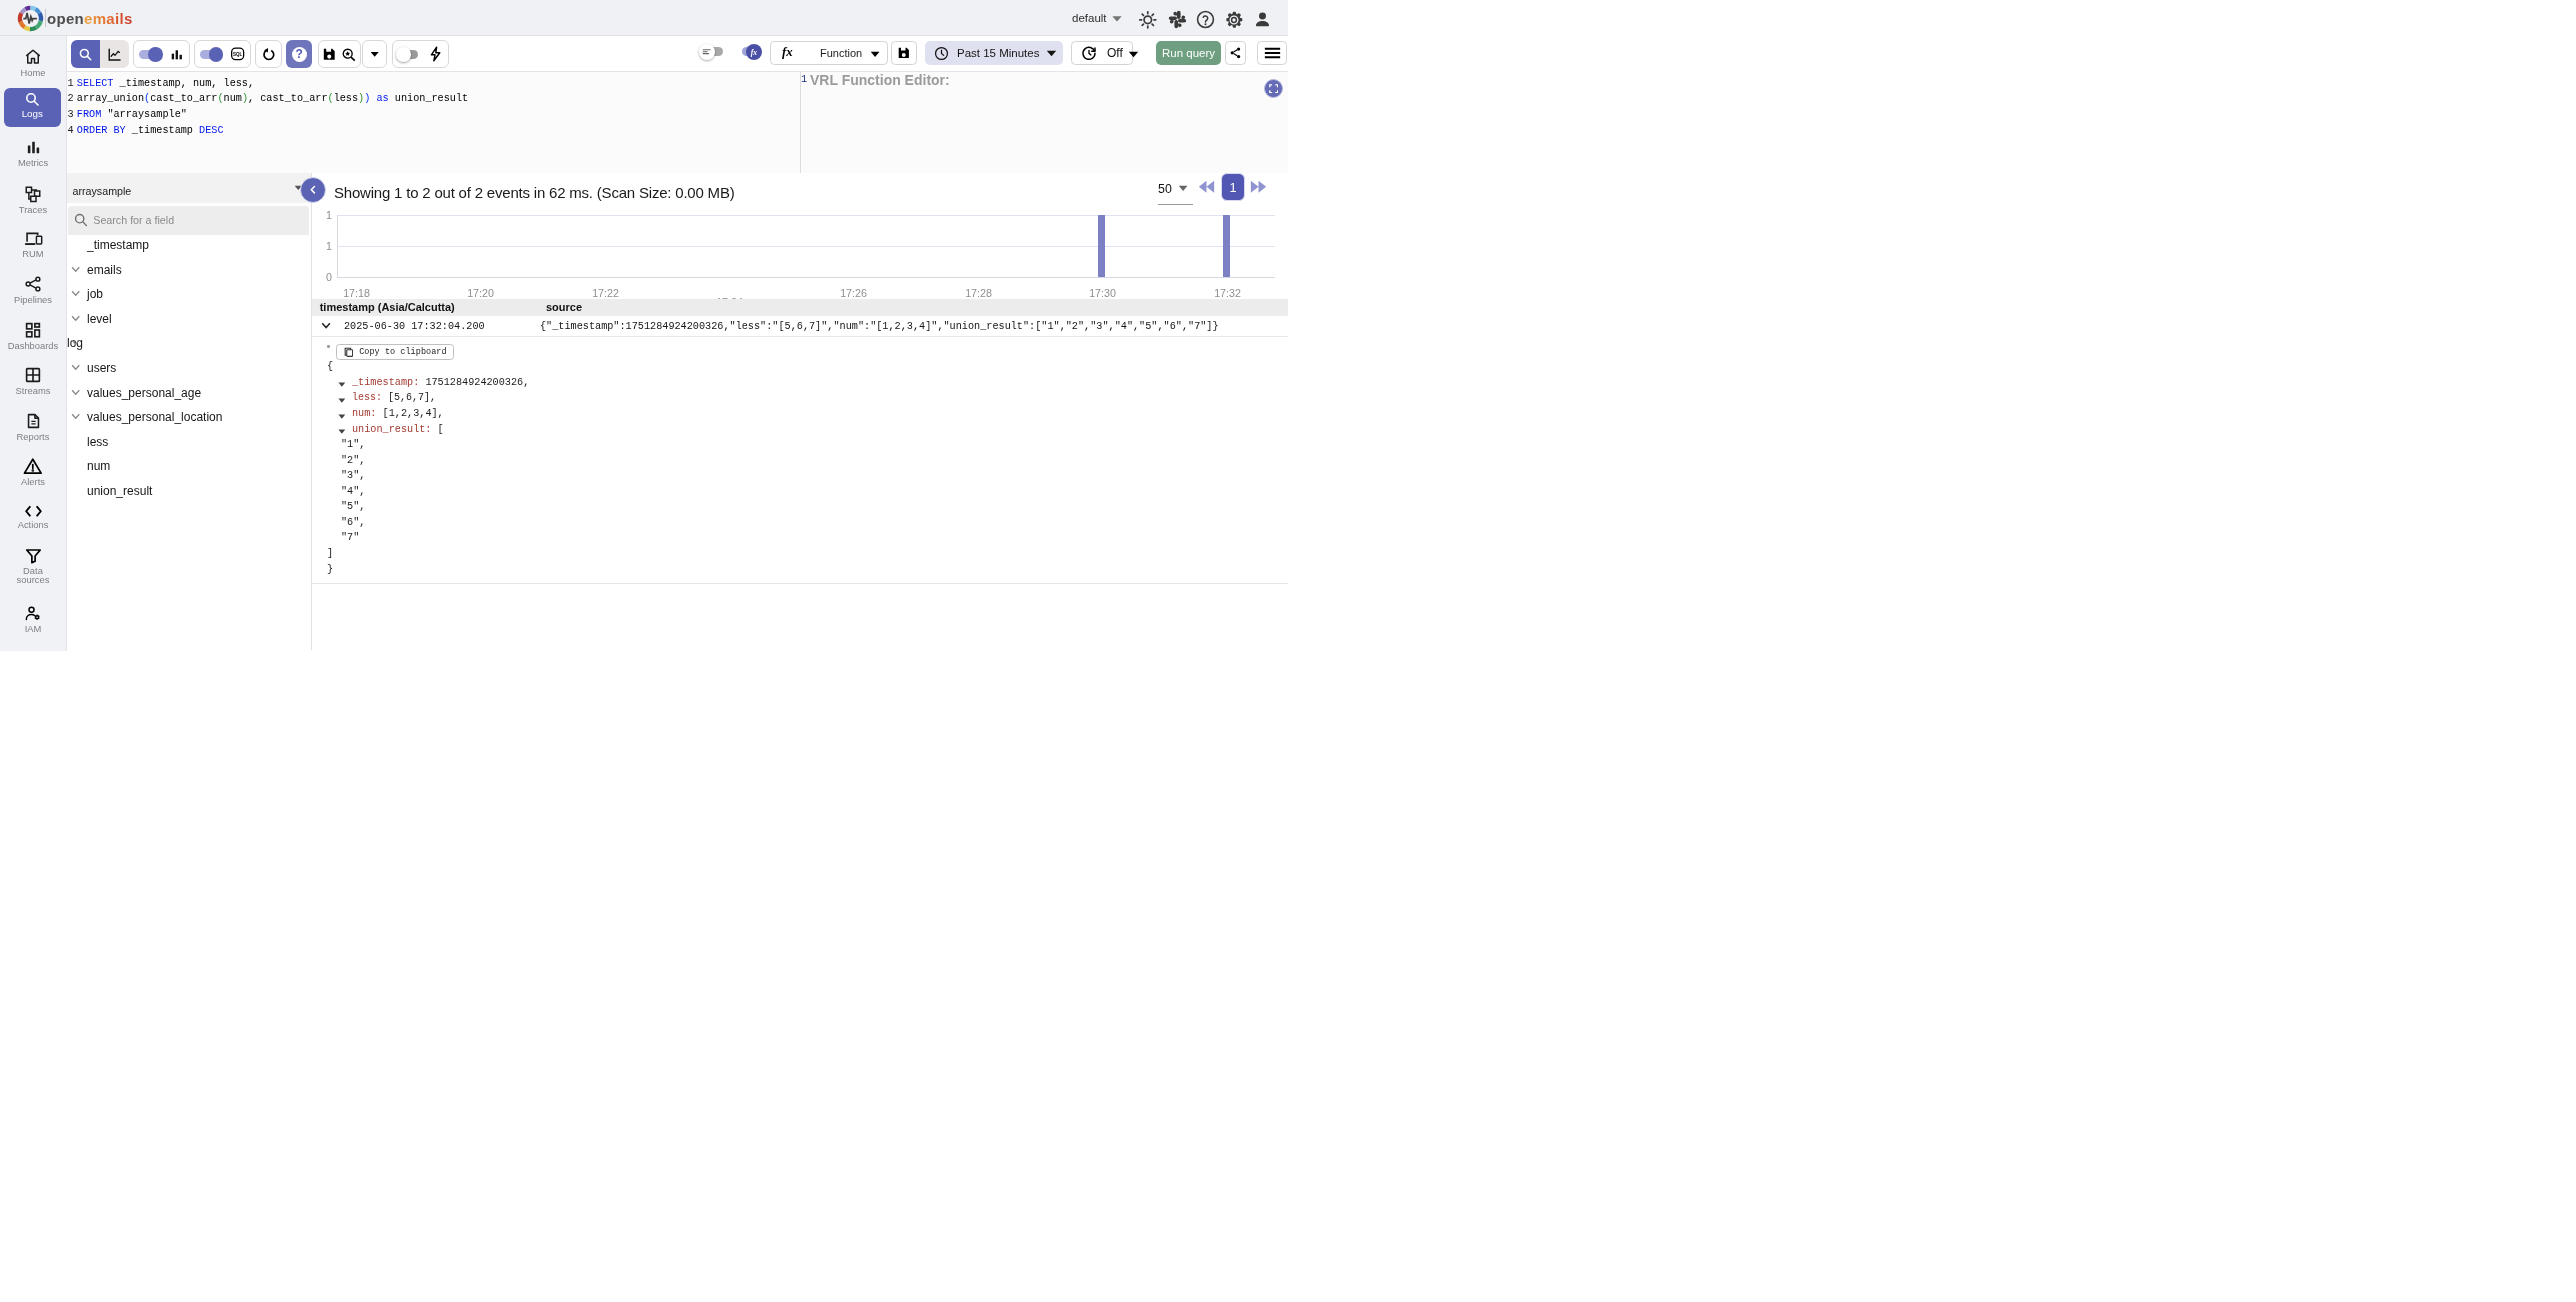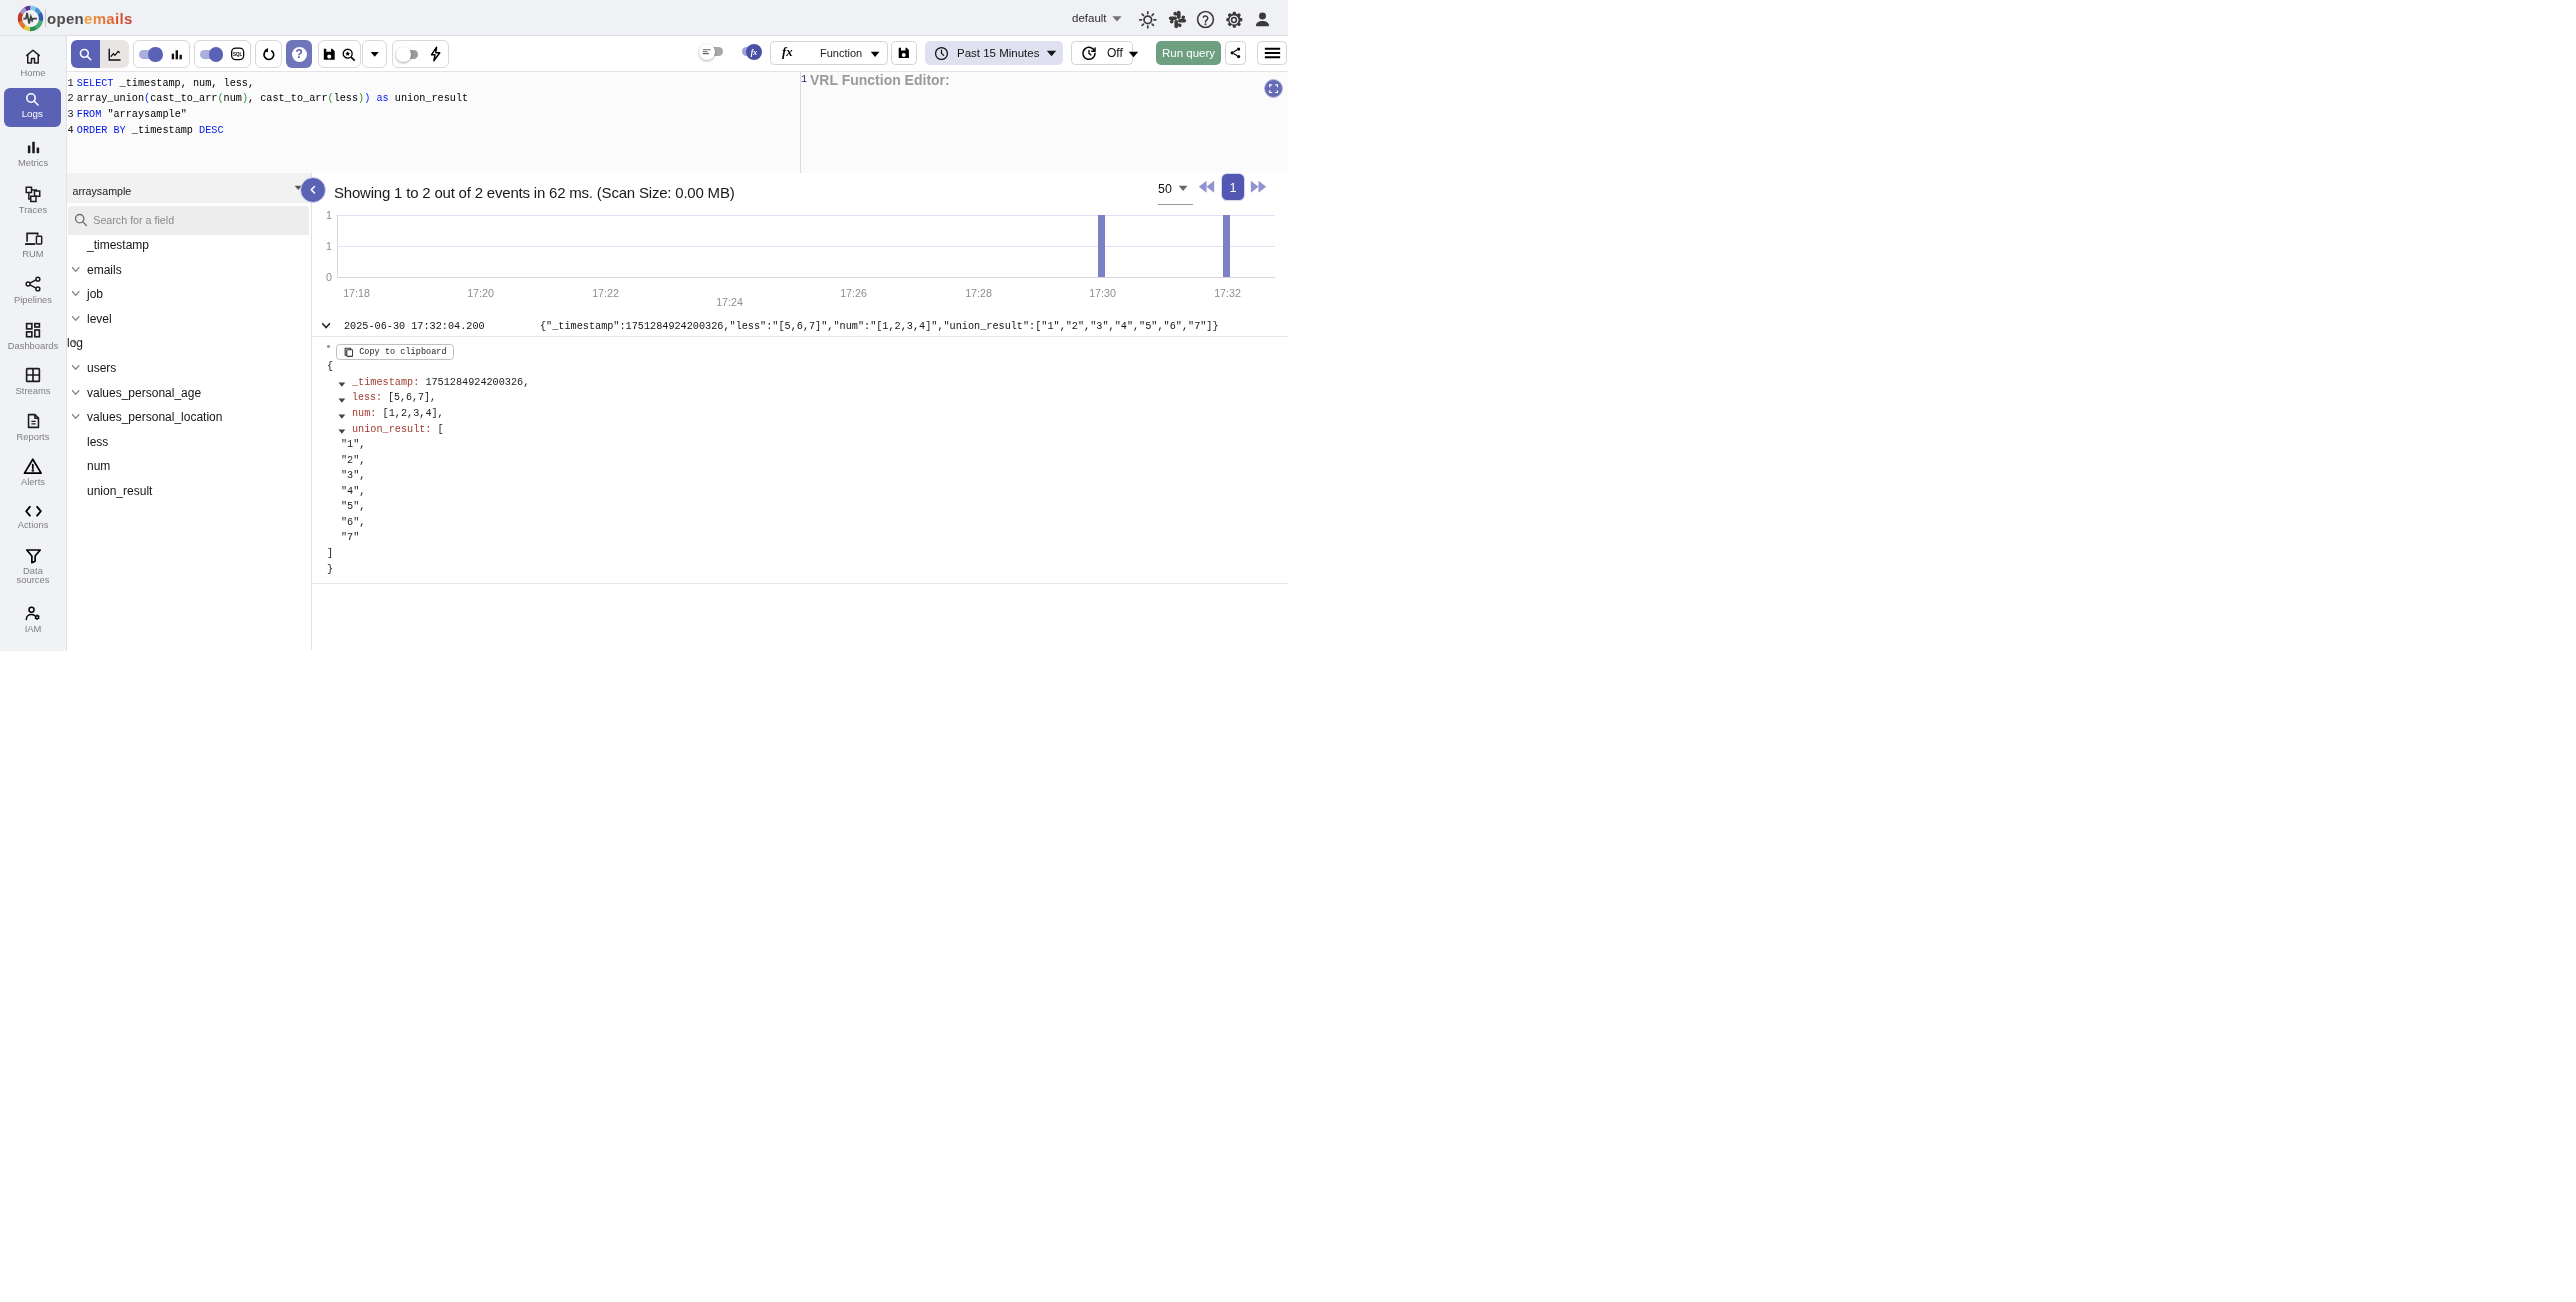--- a/index.html
+++ b/index.html
@@ -456,20 +456,24 @@
   <div class="abs" style="left:1223px;top:215px;width:7.2px;height:62px;background:#7b81c3"></div>
   <div class="abs" style="left:335px;top:287px;width:43px;text-align:center;font-size:10.7px;color:#8e8e8e">17:18</div>
   <div class="abs" style="left:459px;top:287px;width:43px;text-align:center;font-size:10.7px;color:#8e8e8e">17:20</div>
   <div class="abs" style="left:584px;top:287px;width:43px;text-align:center;font-size:10.7px;color:#8e8e8e">17:22</div>
   <div class="abs" style="left:708px;top:296px;width:43px;text-align:center;font-size:10.7px;color:#8e8e8e">17:24</div>
   <div class="abs" style="left:832px;top:287px;width:43px;text-align:center;font-size:10.7px;color:#8e8e8e">17:26</div>
   <div class="abs" style="left:957px;top:287px;width:43px;text-align:center;font-size:10.7px;color:#8e8e8e">17:28</div>
   <div class="abs" style="left:1081px;top:287px;width:43px;text-align:center;font-size:10.7px;color:#8e8e8e">17:30</div>
   <div class="abs" style="left:1206px;top:287px;width:43px;text-align:center;font-size:10.7px;color:#8e8e8e">17:32</div>
 
+  <div id="thead">
+    <span class="abs" style="left:7.7px;top:1.7px">timestamp (Asia/Calcutta)</span>
+    <span class="abs" style="left:234px;top:1.7px">source</span>
+  </div>
   <svg class="abs" style="left:321px;top:322px" width="10.2" height="6.8" viewBox="0 0 12 8" fill="none" stroke="#222" stroke-width="1.8">
       <path d="M1.5 1.5 6 6.5 10.5 1.5"></path>
     </svg>
   <div class="mono abs" style="left:344px;top:321px;font-size:10.2px;color:#141414">2025-06-30 17:32:04.200</div>
   <div class="mono abs" style="left:540px;top:321px;font-size:10.2px;color:#141414;width:746px;overflow:hidden;white-space:pre">{"_timestamp":1751284924200326,"less":"[5,6,7]","num":"[1,2,3,4]","union_result":["1","2","3","4","5","6","7"]}</div>
   <div class="abs" style="left:312px;top:336px;width:976px;height:0.9px;background:#e8e8e8"></div>
 
   <div class="abs" style="left:327px;top:345px;width:2.6px;height:2.6px;border-radius:50%;background:#999"></div>
   <div class="abs" style="left:336px;top:344px;height:16px;border:0.9px solid #c0c0c0;border-radius:3.4px;background:#fff;display:flex;align-items:center;padding:0 6.8px;white-space:nowrap">
     <svg width="9.4" height="10.2" viewBox="0 0 12 13" fill="none" stroke="#333" stroke-width="1.4" style="margin-right:6px">

